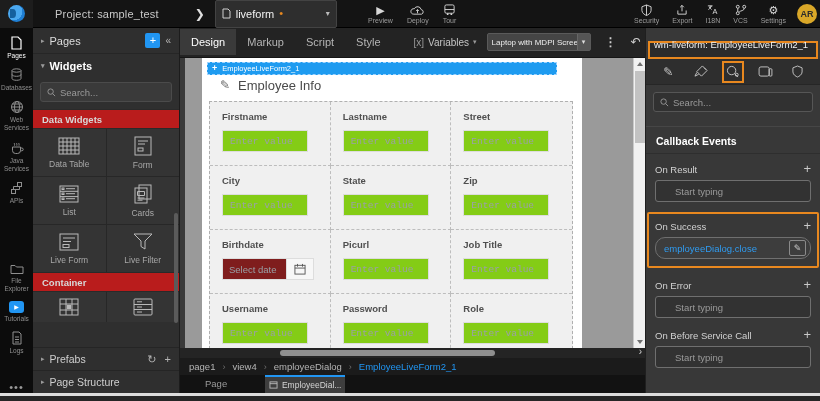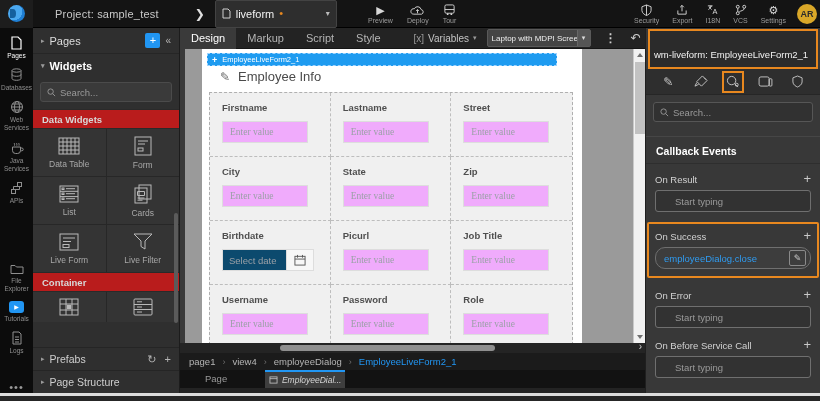--- a/index.html
+++ b/index.html
@@ -55,21 +55,21 @@
   .tile .tlbl { font-size:8.5px; color:#a8a8a8; }
   .tile svg { stroke:#b9b9b9; }
   .tile.short { height:30px; }
   .lp-bottom { margin-top:auto; }
   .lp-foot { height:23px; border-top:1px solid #252525; color:#cfcfcf; font-size:10.5px; }
   .foot-icons { margin-left:auto; display:flex; gap:8px; color:#b5b5b5; font-size:11px; }
   .lp-scroll { position:absolute; width:4px; height:110px; background:#5b5b5b; border-radius:2px; right:1px; top:185px; }
 
   
   .center { width:465px; display:flex; flex-direction:column; background:#232323; }
-  .toolbar { height:21px; background:#232323; border-bottom:1px solid #151515; display:flex; align-items:center; }
+  .toolbar { height:30px; background:#232323; border-bottom:1px solid #151515; display:flex; align-items:center; }
   .tab { height:26px; display:flex; align-items:center; padding:0 11px; font-size:11px; color:#b5b5b5; cursor:pointer; }
   .tab.active { background:#3a3a3a; color:#fff; }
   .vars { margin-left:22px; display:flex; align-items:center; gap:4px; color:#c5c5c5; font-size:10px; cursor:pointer; }
   .vars .vx { color:#9a9a9a; }
   .dev-select { margin-left:10px; width:104px; height:18px; background:#454545; border:1px solid #5a5a5a; border-radius:2px; display:flex; align-items:center; cursor:pointer; }
   .dev-select .dtxt { flex:1; font-size:8px; color:#eee; padding:0 4px; white-space:nowrap; overflow:hidden; }
   .dev-select .dchev { width:13px; height:16px; background:#555; border-left:1px solid #666; color:#ddd; font-size:7px; display:flex; align-items:center; justify-content:center; }
   .tb-ic { color:#cfcfcf; font-size:12px; margin-left:14px; cursor:pointer; line-height:1; }
   .tb-ic.kebab { font-weight:bold; letter-spacing:0; }
   .tb-ic.redo { color:#8a8a8a; }
@@ -80,46 +80,46 @@
   .page { position:absolute; left:22px; top:0; width:380px; height:294px; background:#fff; }
   .sel-bar { position:absolute; left:5px; top:4px; width:350px; height:13px; background:#1e9bf0; border:1px dashed #9ed4ff; display:flex; align-items:center; gap:5px; padding:0 4px; color:#fff; cursor:pointer; }
   .sel-bar .plus { font-size:9px; font-weight:bold; }
   .sel-bar .sname { font-size:7.5px; }
   .form-title { position:absolute; left:18px; top:20px; font-size:13px; color:#4a4a4a; display:flex; gap:8px; align-items:center; }
   .form-title .pen { font-size:12px; color:#666; }
   .fgrid { position:absolute; left:7px; top:43px; width:364px; border:1px dashed #b0b0b0; background:#f0f0f0; display:grid; grid-template-columns:1fr 1fr 1fr; }
   .cell { border-right:1px dashed #bdbdbd; border-bottom:1px dashed #bdbdbd; height:64px; padding:9px 12px 0; }
   .cell:nth-child(3n) { border-right:none; }
   .cell .flabel { font-size:9.5px; font-weight:bold; color:#4f4f4f; margin-bottom:8px; }
-  .cell input { width:86px; height:22px; background:#f0abfc; border:1px solid #ddd; font-size:9.5px; color:#555; padding:0 7px; font-family:Liberation Serif, serif; }
+  .cell input { width:86px; height:22px; background:#84cc16; border:1px solid #ddd; font-size:9.5px; color:#555; padding:0 7px; font-family:Liberation Mono, monospace; }
   .cell input::placeholder { color:#9aa0a6; }
   .datebox { display:flex; width:92px; height:22px; }
-  .datebox .dph { width:64px; height:22px; background:#0c4a6e; border:1px solid #ddd; border-right:none; font-size:9.5px; color:#9aa0a6; line-height:21px; padding:0 6px; overflow:hidden; white-space:nowrap; }
+  .datebox .dph { width:64px; height:22px; background:#7f1d1d; border:1px solid #ddd; border-right:none; font-size:9.5px; color:#9aa0a6; line-height:21px; padding:0 6px; overflow:hidden; white-space:nowrap; }
   .datebox .calbtn { width:28px; height:22px; background:#f7f7f7; border:1px solid #ddd; display:flex; align-items:center; justify-content:center; cursor:pointer; }
   .vscroll { position:absolute; right:0; top:0; width:12px; height:100%; background:#f1f1f1; border-left:1px solid #c9c9c9; }
   .vthumb { position:absolute; left:1px; top:13px; width:10px; height:72px; background:#c2c2c2; }
   .varrow { position:absolute; left:0; width:12px; height:12px; display:flex; align-items:center; justify-content:center; }
   .varrow.up { top:0; } .varrow.down { bottom:0; }
   .tri-up { width:0; height:0; border-left:3px solid transparent; border-right:3px solid transparent; border-bottom:4px solid #707070; }
   .tri-down { width:0; height:0; border-left:3px solid transparent; border-right:3px solid transparent; border-top:4px solid #707070; }
   .hscroll { position:relative; height:10px; background:#242424; }
   .hthumb { position:absolute; left:100px; top:2px; width:215px; height:6px; background:#8f8f8f; border-radius:3px; }
   .hscroll .harrow { position:absolute; right:3px; top:-2px; color:#cfcfcf; font-size:10px; }
 
   .breadbar { height:17px; background:#1b1b1b; display:flex; align-items:center; padding-left:9px; gap:7px; font-size:9.5px; }
   .crumb { color:#b5b5b5; cursor:pointer; }
   .crumb.active { color:#2196f3; }
   .bsep { color:#6f6f6f; font-size:9px; }
   .pagetabs { height:18px; background:#121212; display:flex; align-items:flex-start; }
   .ptab-label { margin-left:25px; color:#9a9a9a; font-size:9.5px; line-height:18px; cursor:pointer; }
-  .ptab { margin-left:38px; width:80px; height:18px; background:#3e3e3e; border-top:2px solid #2196f3; display:flex; align-items:center; justify-content:center; gap:4px; color:#d5d5d5; font-size:8.5px; cursor:pointer; white-space:nowrap; overflow:hidden;font-style:italic; }
+  .ptab { margin-left:38px; width:80px; height:18px; background:#3e3e3e; border-top:2px solid #2196f3; display:flex; align-items:center; justify-content:center; gap:4px; color:#d5d5d5; font-size:8.5px; cursor:pointer; white-space:nowrap; overflow:hidden; }
 
   
   .rpanel { width:175px; background:#383838; border-left:1px solid #1f1f1f; display:flex; flex-direction:column; position:relative; }
-  .rp-title { margin:1px 2px 0; border:2px solid #e8881f; background:#2b2b2b; height:18px; display:flex; align-items:flex-start; padding:18px 4px; }
+  .rp-title { margin:13px 2px 0; border:2px solid #e8881f; background:#2b2b2b; height:18px; display:flex; align-items:flex-end; padding:7px 4px; }
   .rp-title span { font-size:9.5px; color:#f2f2f2; white-space:nowrap; }
   .rp-tabs { height:26px; background:#2e2e2e; display:flex; align-items:center; justify-content:space-around; padding:0 6px; border-bottom:1px solid #262626; }
   .rp-tab { color:#c9c9c9; display:flex; align-items:center; justify-content:center; width:22px; height:22px; cursor:pointer; }
   .rp-tab.active { border:2px solid #e8881f; }
   .rp-tab svg { stroke:currentColor; }
   .rp-search { margin:7px 7px 6px; height:20px; background:#313131; border:1px solid #565656; border-radius:3px; display:flex; align-items:center; padding:0 6px; gap:4px; }
   .rp-search input { flex:1; min-width:0; background:transparent; border:none; outline:none; color:#ccc; font-size:9.5px; font-family:inherit; }
   .rp-search input::placeholder { color:#9a9a9a; }
   .rp-div { height:1px; background:#464646; margin-top:8px; }
   .cb-head { padding:8px 10px 6px; color:#fff; font-size:10.5px; font-weight:bold; border-bottom:1px solid #2e2e2e; margin-bottom:8px; }

